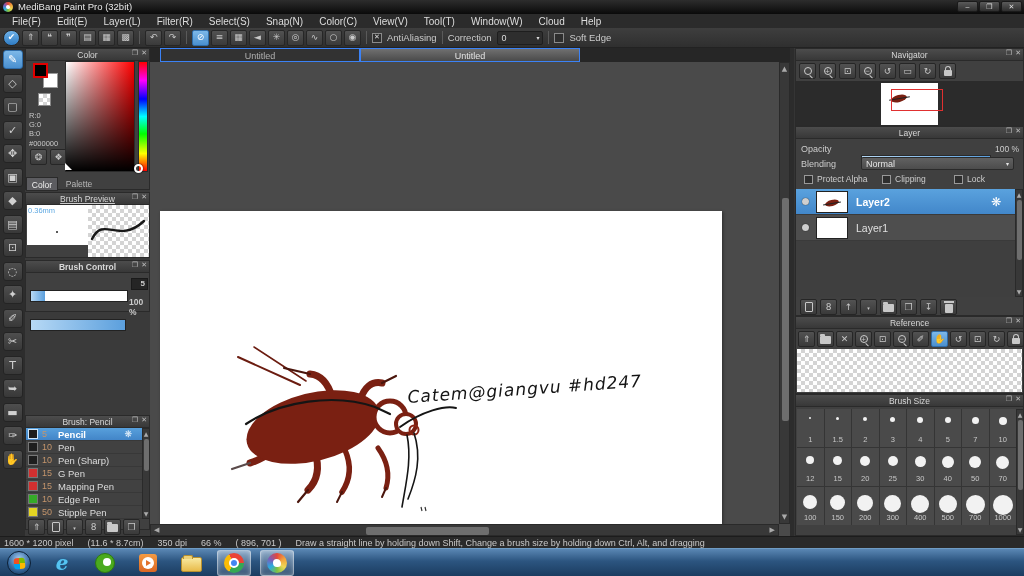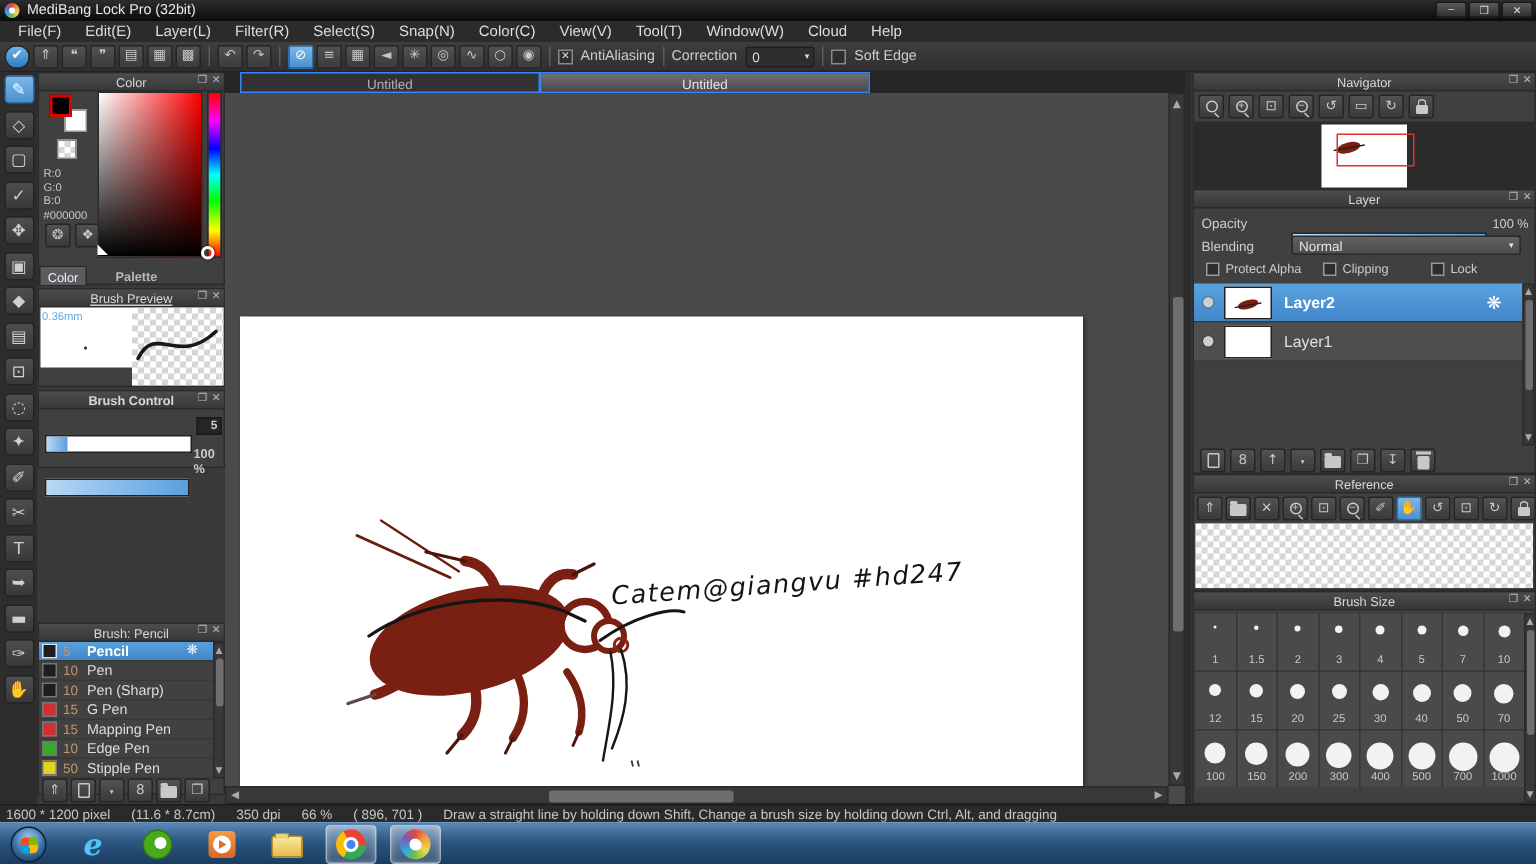--- a/index.html
+++ b/index.html
@@ -148,21 +148,21 @@
   .app-mb.mini { width:10px; height:10px; position:absolute; left:3px; top:2px; }
   .app-mb.mini::after { inset:3px; }
 </style>
 </head>
 <body>
 
 <div id="app">
 
   <div id="titlebar">
     <span class="app-mb mini"></span>
-    <span id="title-text">MediBang Lock Pro (32bit)</span>
+    <span id="title-text">MediBang Paint Pro (32bit)</span>
     <div id="winbtns">
         <span class="winbtn">–</span>
         <span class="winbtn">❐</span>
         <span class="winbtn">✕</span>
       </div>
   </div>
 
   <div id="menubar">
       <span class="mitem">File(F)</span>
       <span class="mitem">Edit(E)</span>
@@ -335,21 +335,21 @@
           </span>
           <span class="ib">
             <span class="gl">❖</span>
           </span>
         </div>
       <div id="sv-square"></div>
       <div id="sv-marker"></div>
       <div id="hue-bar"></div>
       <div id="hue-marker"></div>
       <div class="ctab" style="left:0;width:32px;background:#5c5c60;color:#f0f0f0;border:1px solid #2a2a2a;">Color</div>
-      <div class="ctab" style="left:44px;width:42px;color:#b8b8b8;font-weight:bold;">Palette</div>
+      <div class="ctab" style="left:32px;width:42px;color:#b8b8b8;">Palette</div>
     </div>
 
     <div class="panel" style="left:0;top:144px;width:125px;height:66px;text-decoration:underline;">
       <div class="ptitle">Brush Preview</div>
       <div class="ptools">
           <span class="gl">❐</span>
           <span class="gl">✕</span>
         </div>
       <div class="abs" style="left:1px;top:12px;width:61px;height:40px;background:#fff;">
         <span class="abs" style="left:1px;top:1px;font-size:7.5px;color:#5fa9e2;">0.36mm</span>

